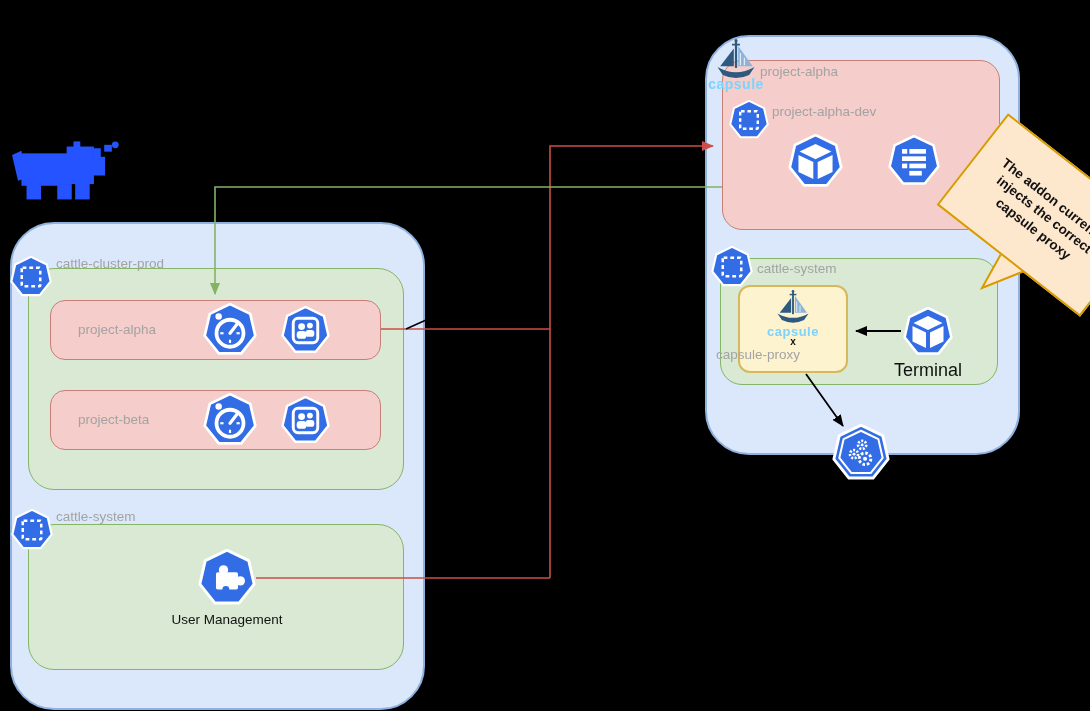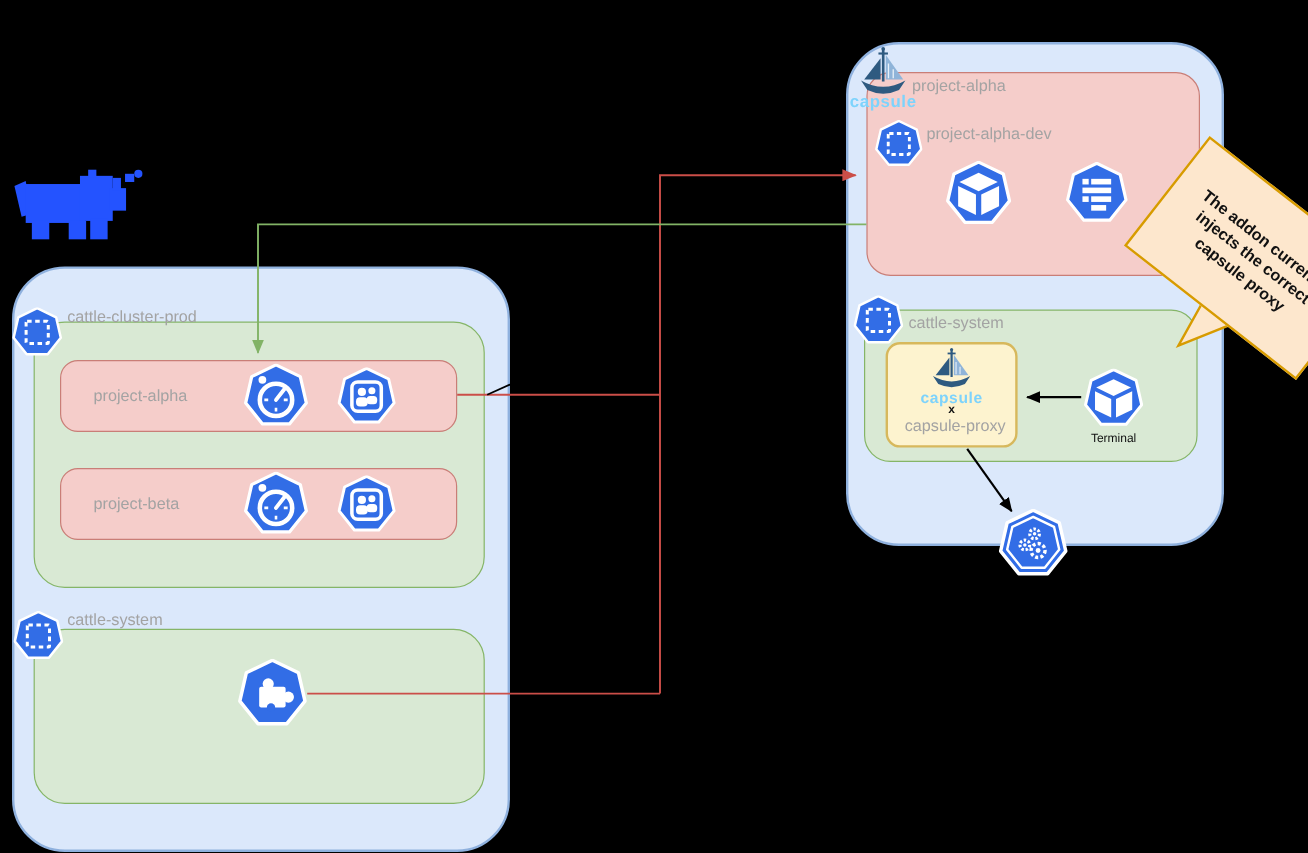--- a/index.html
+++ b/index.html
@@ -141,20 +141,21 @@
 
   <svg class="icon" style="left:11px;top:509px" width="42" height="42">
       <use href="#sym-ns"></use>
     </svg>
   <div class="lbl" style="left:56px;top:509px">cattle-system</div>
   <div class="box gbox" style="left:28px;top:524px;width:376px;height:146px"></div>
   <svg class="icon" style="left:198px;top:549px" width="58" height="58">
       <use href="#sym-crd"></use>
     </svg>
   <div class="plain" style="left:117px;top:612px;width:220px">
+    <div>User Management</div>
   </div>
 
   <div class="box cluster" style="left:705px;top:35px;width:315px;height:420px"></div>
   <svg class="icon" style="left:713px;top:38px" width="46" height="44">
       <use href="#sym-ship"></use>
     </svg>
   <div class="wordmark" style="left:703px;top:76px;width:66px">capsule</div>
 
   <div class="box pbox" style="left:722px;top:60px;width:278px;height:170px;border-radius:20px"></div>
   <div class="lbl" style="left:760px;top:64px">project-alpha</div>
@@ -175,26 +176,26 @@
     </svg>
   <div class="lbl" style="left:757px;top:261px">cattle-system</div>
   <div class="box gbox" style="left:720px;top:258px;width:278px;height:127px;border-radius:22px"></div>
 
   <div class="box ybox" style="left:738px;top:285px;width:110px;height:88px"></div>
   <svg class="icon" style="left:774px;top:289px" width="38" height="37">
       <use href="#sym-ship"></use>
     </svg>
   <div class="wordmark" style="left:738px;top:324px;width:110px;font-size:13px">capsule</div>
   <div class="plain" style="left:738px;top:336px;width:110px;font-size:10px;font-weight:600">x</div>
-  <div class="lbl" style="left:738px;top:347px;width:100px;text-align:right;white-space:normal">capsule-proxy</div>
+  <div class="lbl" style="left:716px;top:347px;width:100px;text-align:left;white-space:normal">capsule-proxy</div>
 
   <svg class="icon" style="left:903px;top:307px" width="50" height="50">
       <use href="#sym-pod"></use>
     </svg>
-  <div class="plain" style="left:888px;top:360px;width:80px;font-size:10px">Terminal</div>
+  <div class="plain" style="left:888px;top:360px;width:80px;font-size:18px">Terminal</div>
 
   <svg class="icon" style="left:832px;top:424px" width="58" height="58">
       <use href="#sym-gears"></use>
     </svg>
 
   <svg id="connectors" width="1090" height="711">
     <defs>
       <marker id="mR" markerUnits="userSpaceOnUse" markerWidth="12" markerHeight="10" refX="11" refY="5" orient="auto">
           <path d="M0,0 L12,5 L0,10 Z" fill="#cb4e48"></path>
         </marker>

